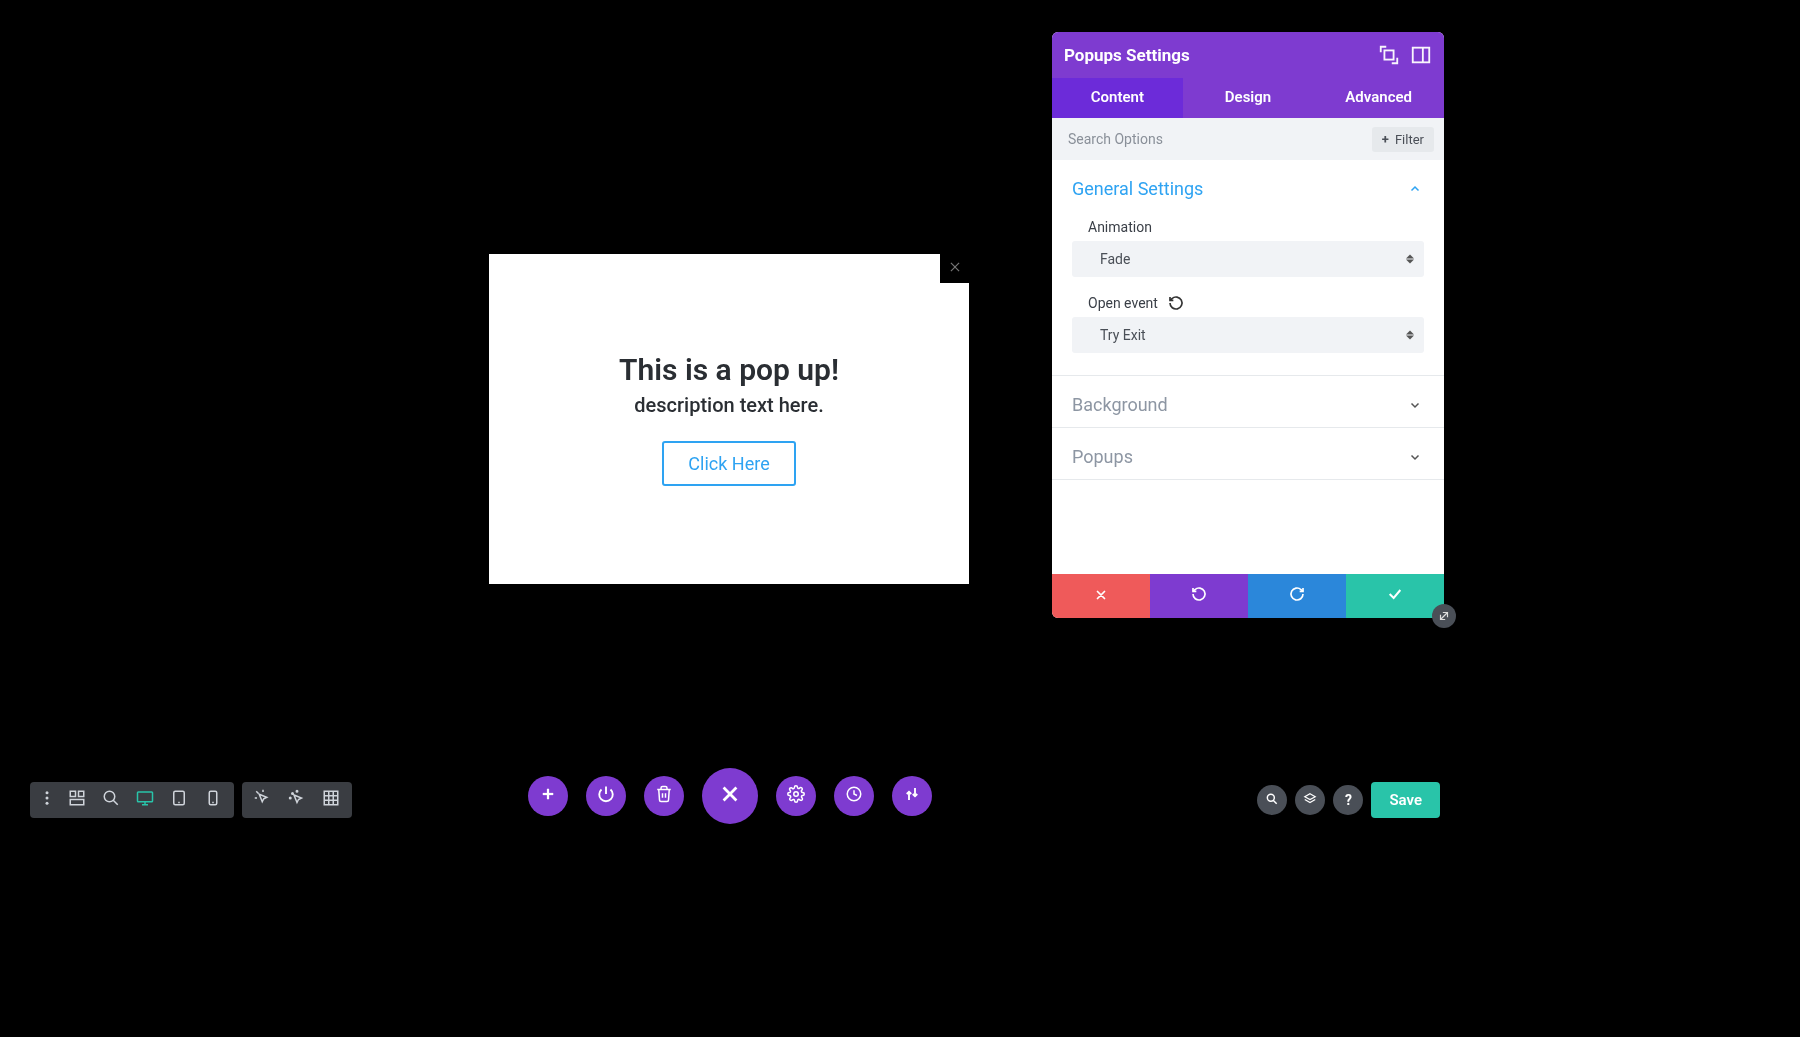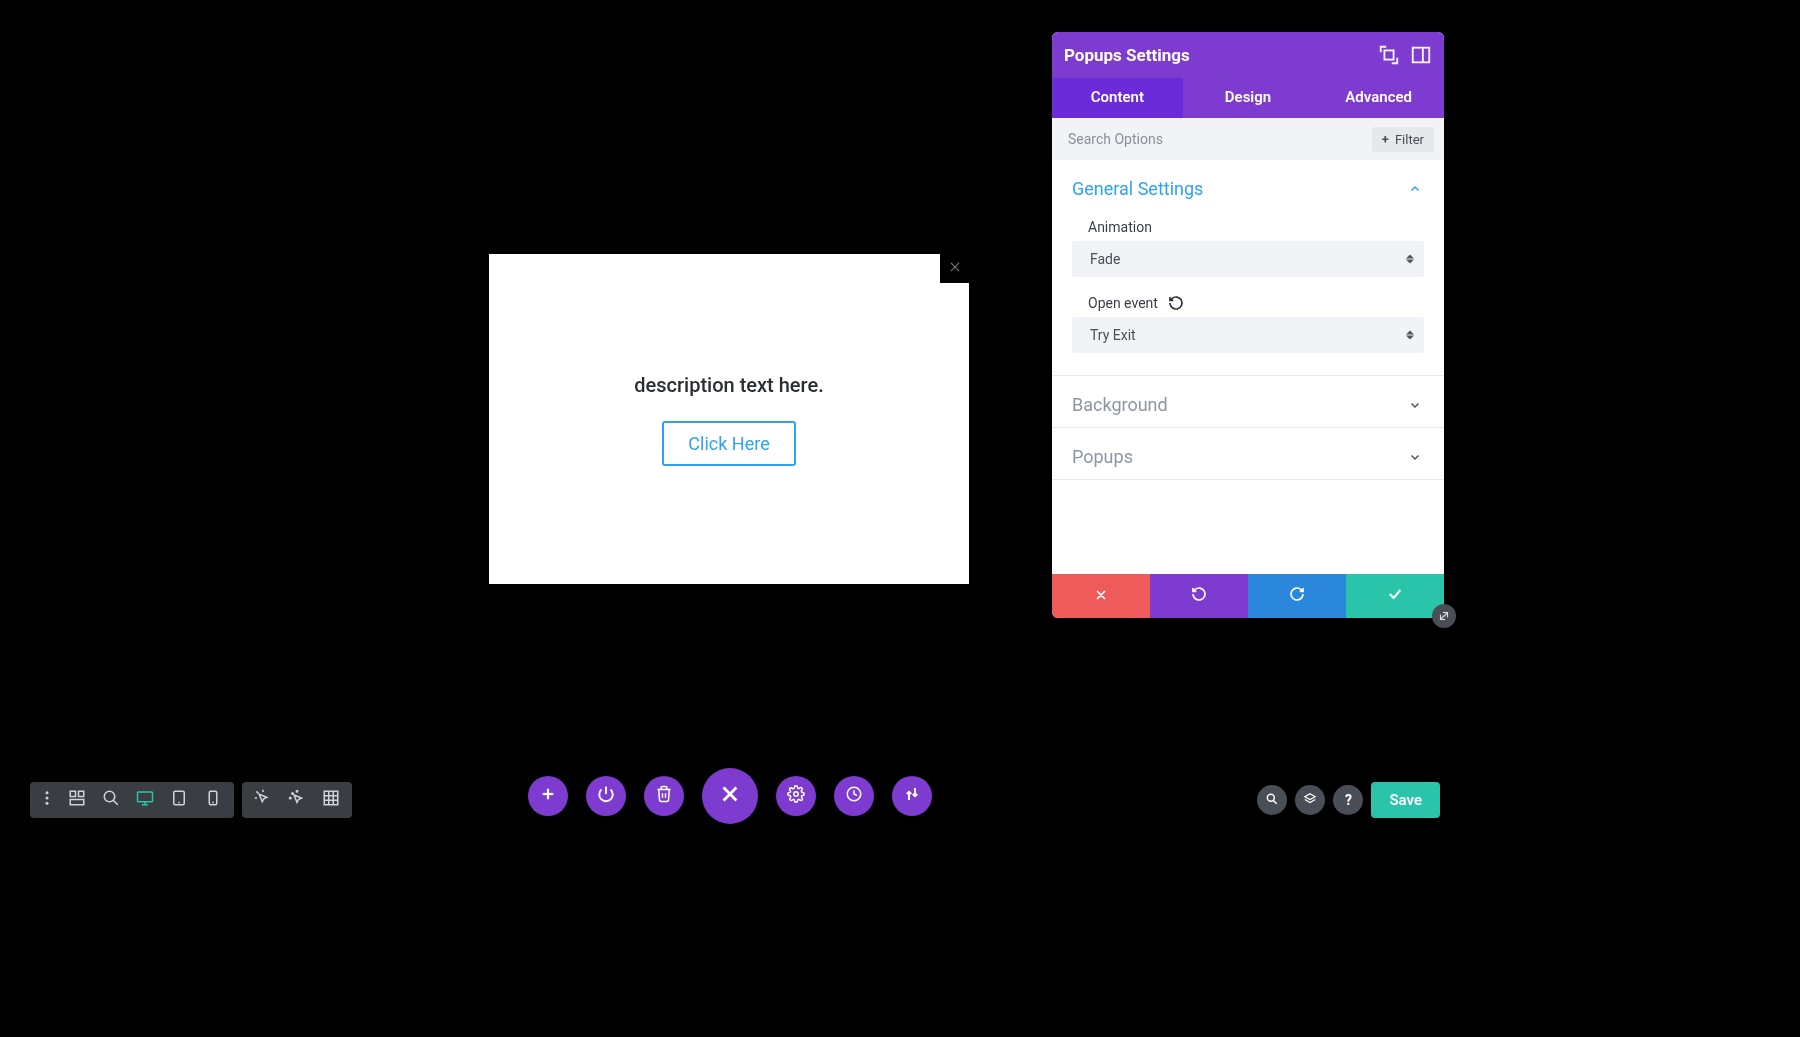--- a/index.html
+++ b/index.html
@@ -187,21 +187,21 @@
     display:flex;align-items:center;gap:10px;
     font-size:14px;color:#3a3f47;
     margin:8px 16px 6px;
   }
   .sp-select{
     position:relative;
     background:var(--field-bg);
     border-radius:3px;
     height:36px;
     display:flex;align-items:center;
-    padding:0 30px 0 18px;
+    padding:0 30px 0 28px;
     font-size:14px;
     color:#4a4f57;
     cursor:pointer;
   }
   .sp-select-caret{
     position:absolute;right:10px;top:50%;transform:translateY(-50%);
     display:flex;flex-direction:column;gap:1px;
   }
   .sp-caret-tri{width:0;height:0;border-left:4px solid transparent;border-right:4px solid transparent;}
   .sp-caret-up{border-bottom:4px solid #555;}
@@ -321,20 +321,21 @@
 <div class="popup-wrap">
   <div class="popup-close-tab">
     <span>
       <svg viewBox="0 0 24 24" fill="none" stroke="#777" stroke-width="2">
           <line x1="5" y1="5" x2="19" y2="19"></line>
           <line x1="19" y1="5" x2="5" y2="19"></line>
         </svg>
     </span>
   </div>
   <div class="popup-card">
+    <h2 class="popup-title">This is a pop up!</h2>
     <p class="popup-desc">description text here.</p>
     <button class="popup-btn">Click Here</button>
   </div>
 </div>
 
 <div class="settings-panel">
   <div class="sp-header">
     <div class="sp-title">Popups Settings</div>
     <div class="sp-header-icon">
       <svg viewBox="0 0 24 24" fill="none" stroke="#fff" stroke-width="2">

